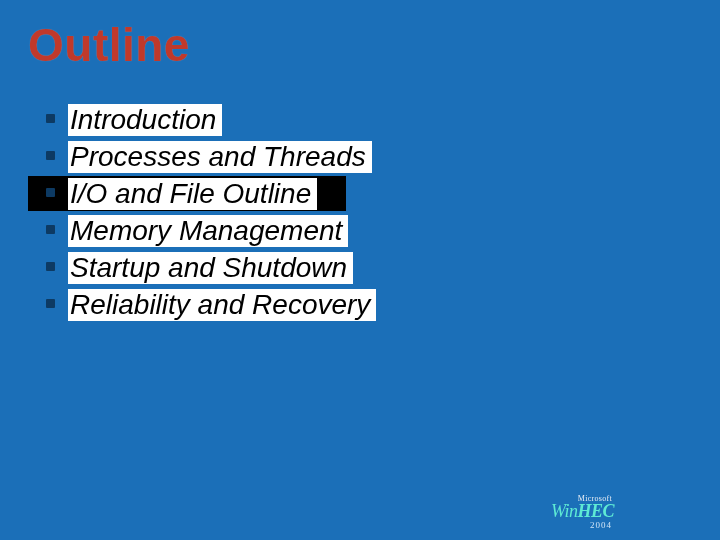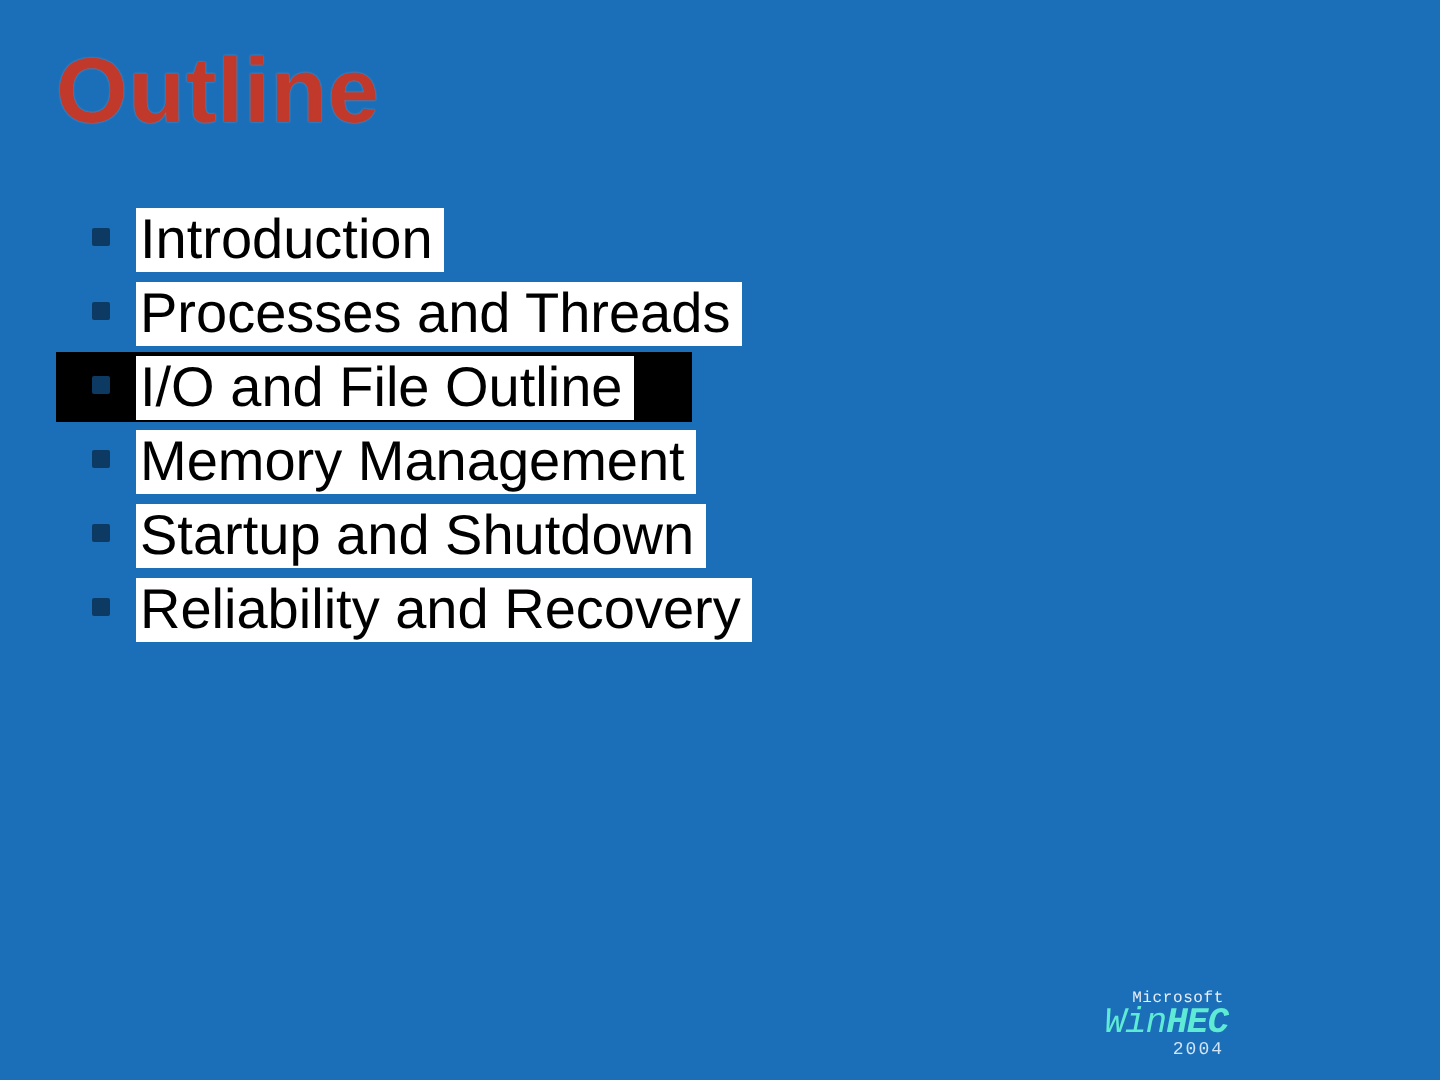--- a/index.html
+++ b/index.html
@@ -37,20 +37,21 @@
     left: -2px;
     top: 12px;
     width: 9px;
     height: 9px;
     background: #0d3a63;
     border-radius: 1px;
   }
   .bullets li .label-wrap {
     display: inline-block;
     padding: 0 6px 0 20px;
+    font-style: italic;
   }
   .bullets li .label {
     font-size: 28px;
     color: #000;
     background: #fff;
     padding: 0 6px 1px 2px;
     display: inline;
   }
   .bullets li.highlighted {
     background: #000;
@@ -65,21 +66,21 @@
   .bullets li.highlighted .label-wrap {
     padding-left: 20px;
   }
 
   .logo {
     position: absolute;
     right: 14px;
     bottom: 10px;
     text-align: right;
     color: #fff;
-    font-family: Liberation Mono, monospace;
+    font-family: Liberation Serif, serif;
   }
   .logo .ms {
     font-size: 8px;
     letter-spacing: 0.3px;
     color: #e8eef6;
     display: block;
     margin-bottom: -2px;
     padding-right: 2px;
   }
   .logo .winhec {

